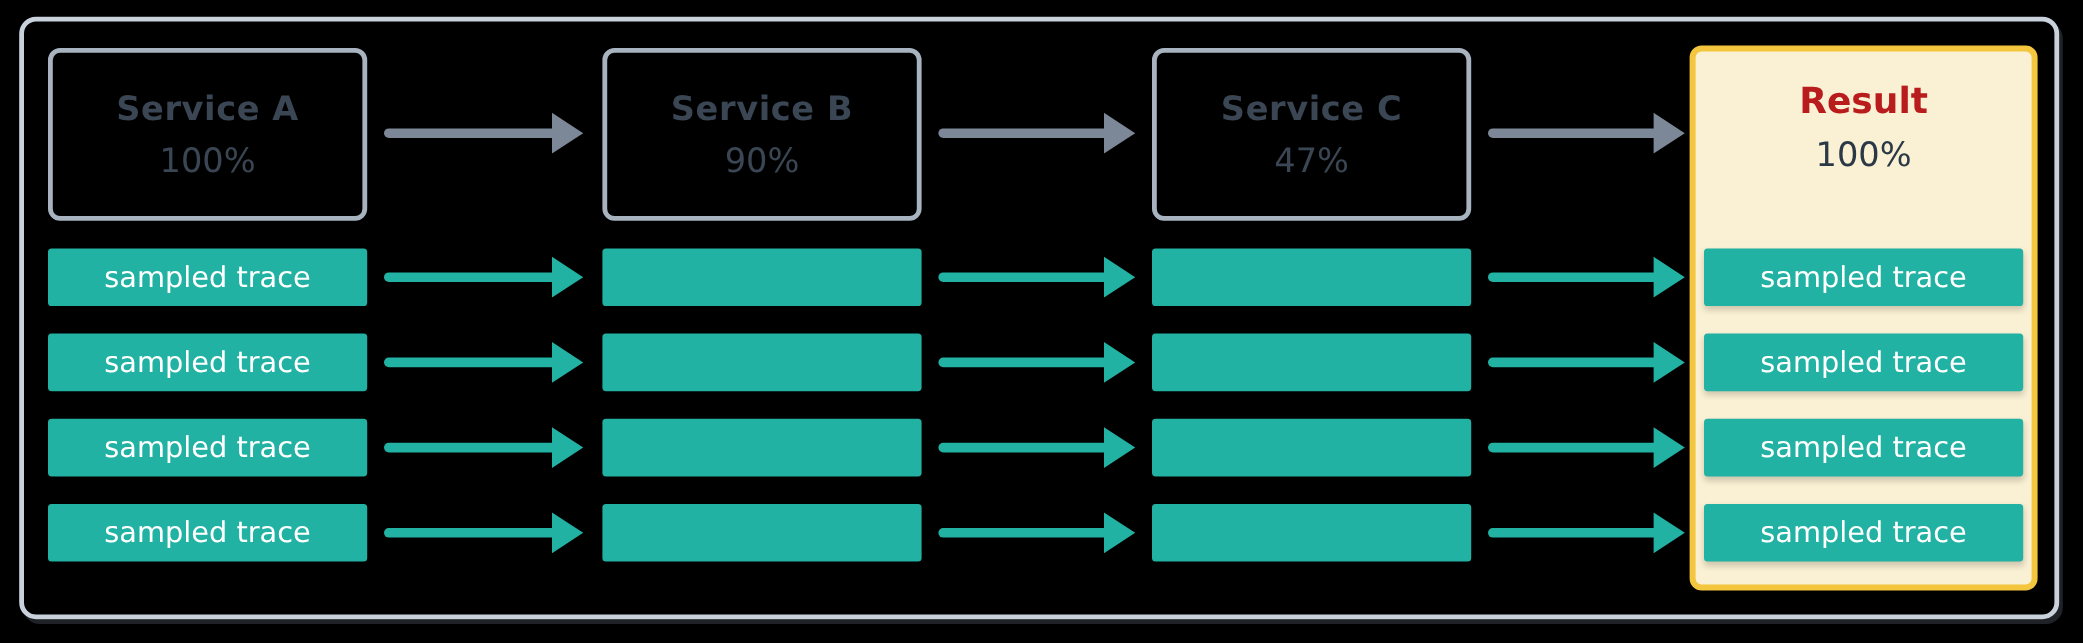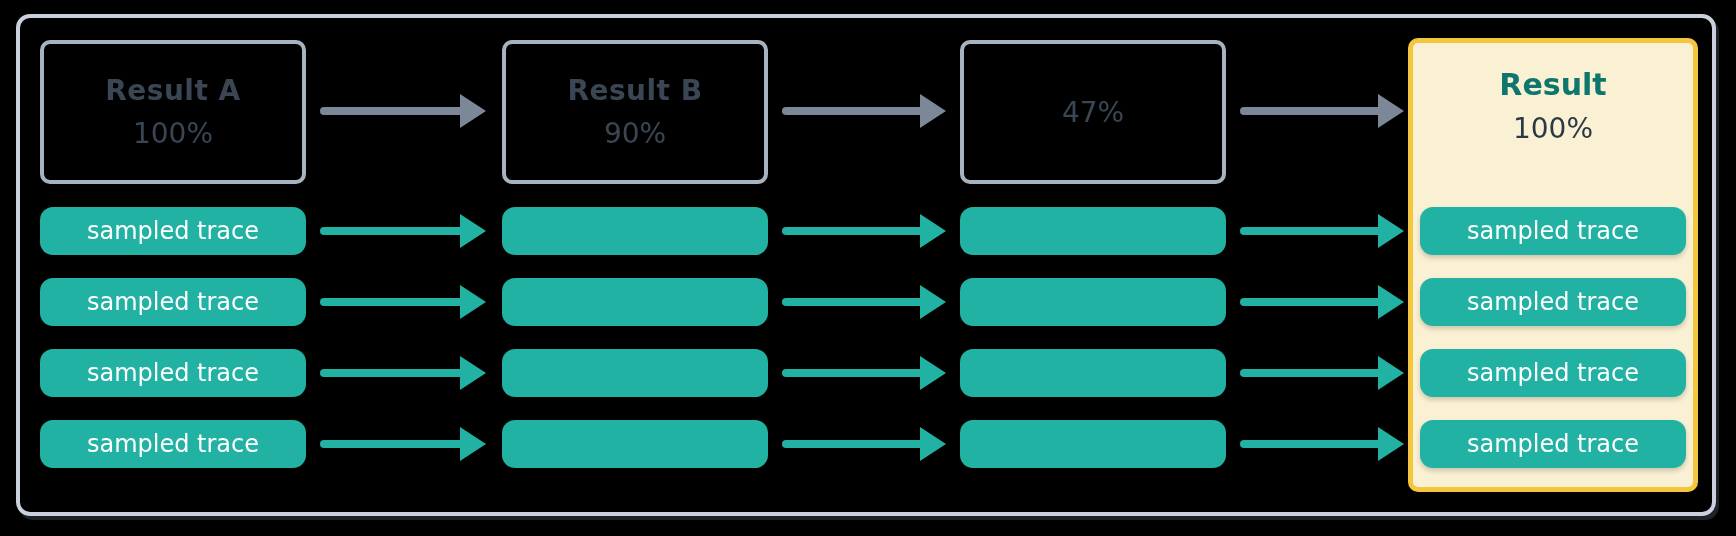--- a/index.html
+++ b/index.html
@@ -54,28 +54,28 @@
     border-radius: 10px;
     box-sizing: border-box;
     box-shadow: 4px 5px 5px rgba(0,0,0,0.55);
   }
   .result-head {
     position: absolute;
     left: 0; top: 24px; width: 100%;
     display: flex; flex-direction: column;
     align-items: center; gap: 10px;
   }
-  .result-name { font-weight: bold; font-size: 30px; color: #0f766e; }
+  .result-name { font-weight: bold; font-size: 30px; color: #b91c1c; }
   .result-rate { font-size: 28px; font-weight: 500; color: #2B3946; }
   
   .pill {
     position: absolute;
     width: 266px; height: 48px;
     background: #21B2A3;
-    border-radius: 13px;
+    border-radius: 3px;
     box-sizing: border-box;
     display: flex; align-items: center; justify-content: center;
     color: #FFFFFF;
     font-size: 24px;
     font-weight: 500;
     z-index: 2;
     text-align: center;
   }
   .pill.in-result { box-shadow: 0 3px 5px rgba(0,0,0,0.18); }
   .row1 { top: 207px; }
@@ -112,28 +112,29 @@
   .ax-cr { left: 1240px; width: 164px; }
 </style>
 </head>
 <body>
 
 <div id="canvas">
 
   <div class="frame"></div>
 
   <div class="svc-box col-a">
-    <div class="svc-name">Result A</div>
+    <div class="svc-name">Service A</div>
     <div class="svc-rate">100%</div>
   </div>
   <div class="svc-box col-b">
-    <div class="svc-name">Result B</div>
+    <div class="svc-name">Service B</div>
     <div class="svc-rate">90%</div>
   </div>
   <div class="svc-box col-c">
+    <div class="svc-name">Service C</div>
     <div class="svc-rate">47%</div>
   </div>
 
   <div class="result-box">
     <div class="result-head">
       <div class="result-name">Result</div>
       <div class="result-rate">100%</div>
     </div>
   </div>
 

